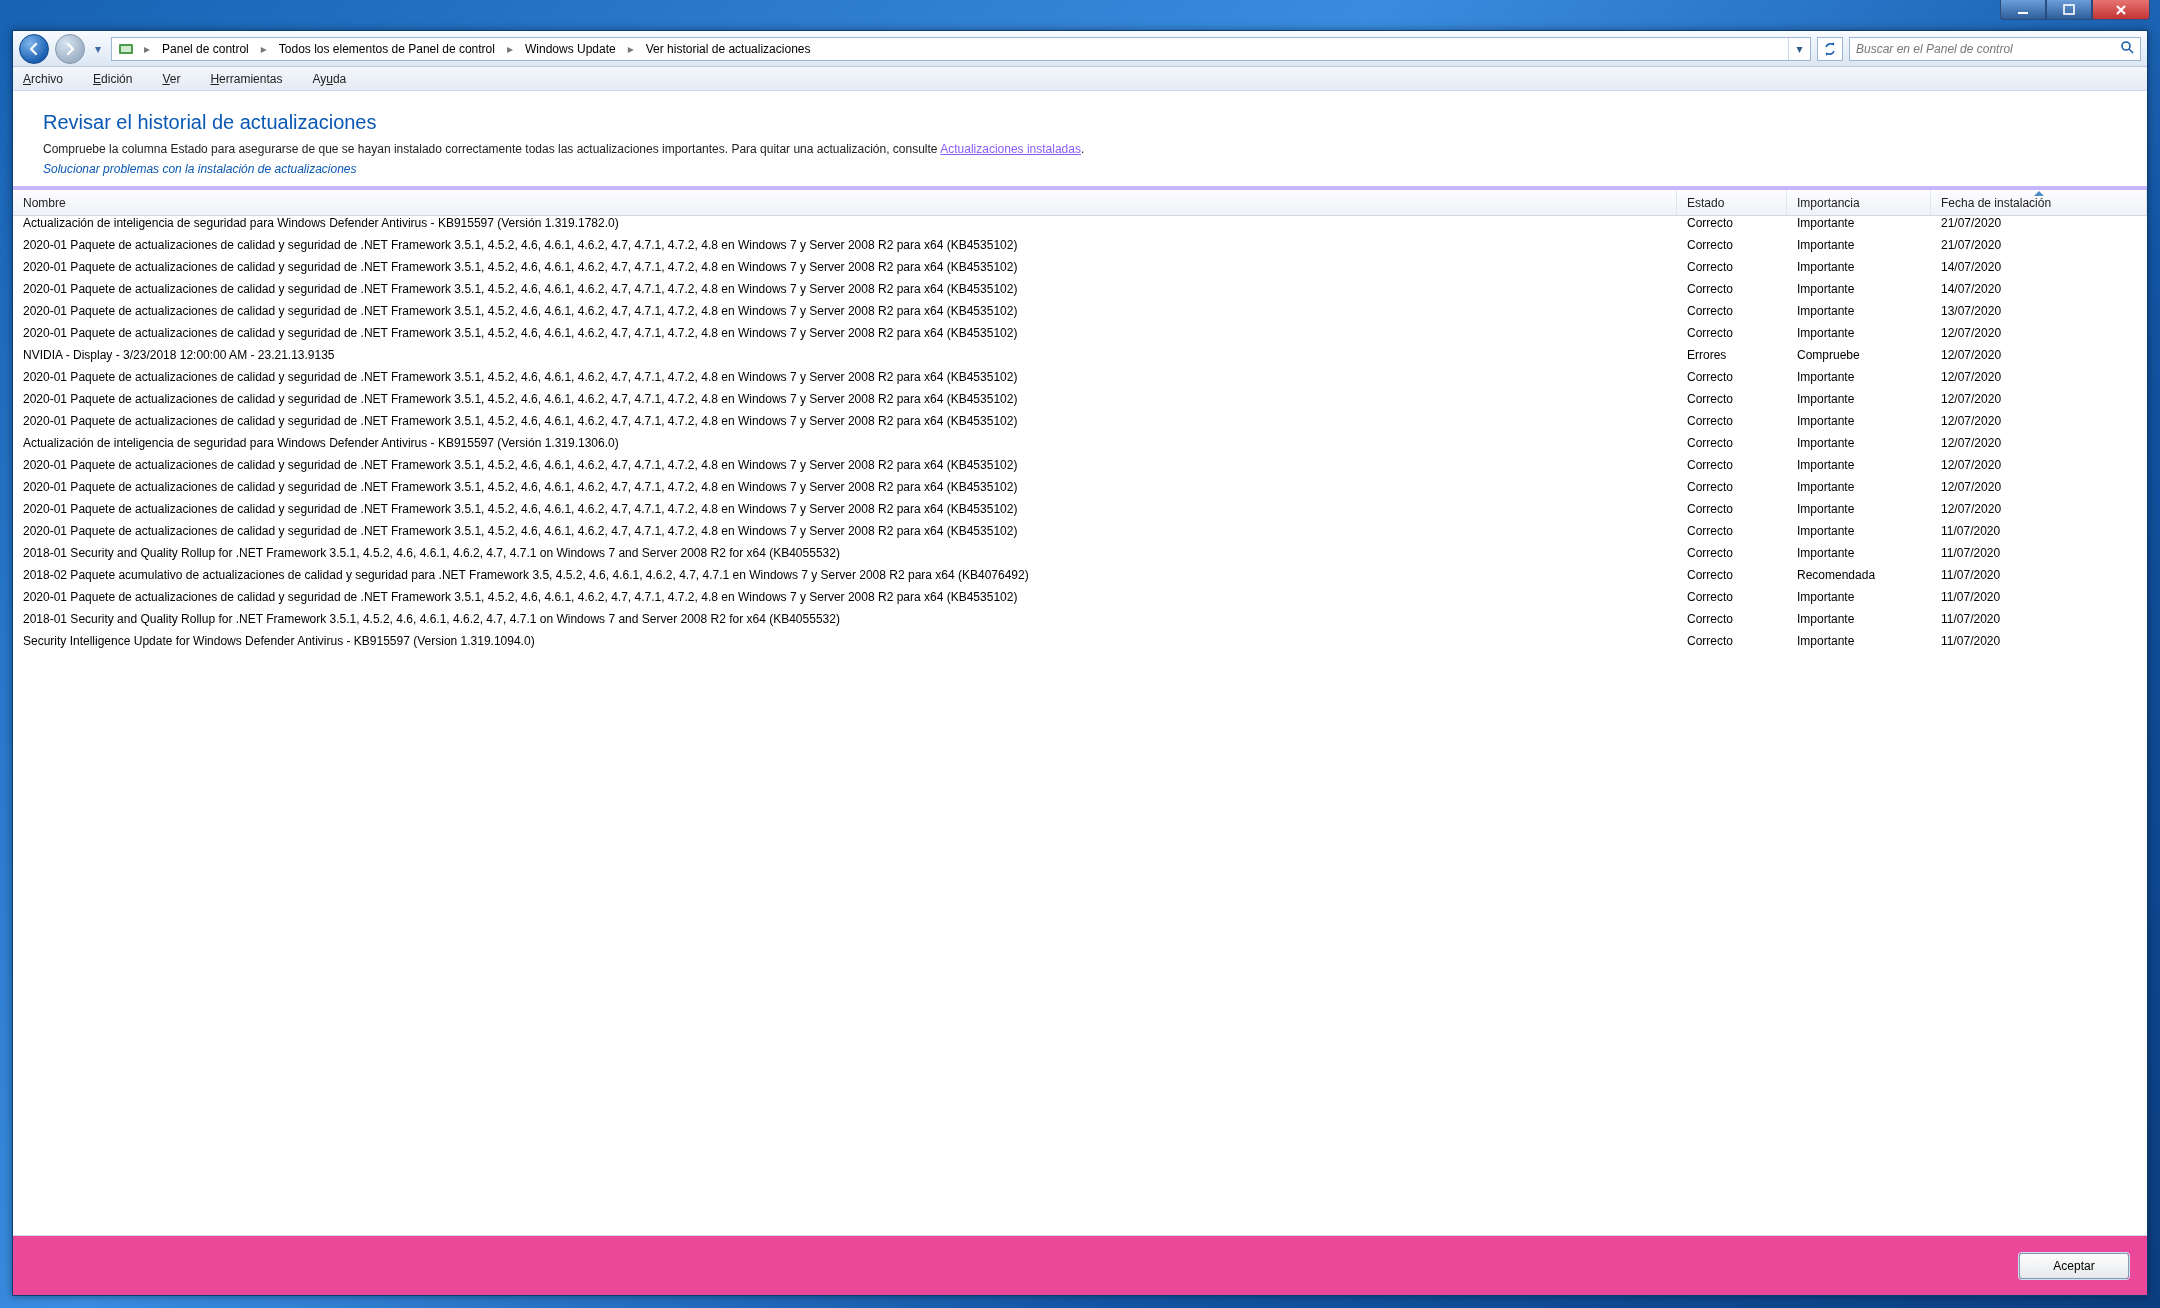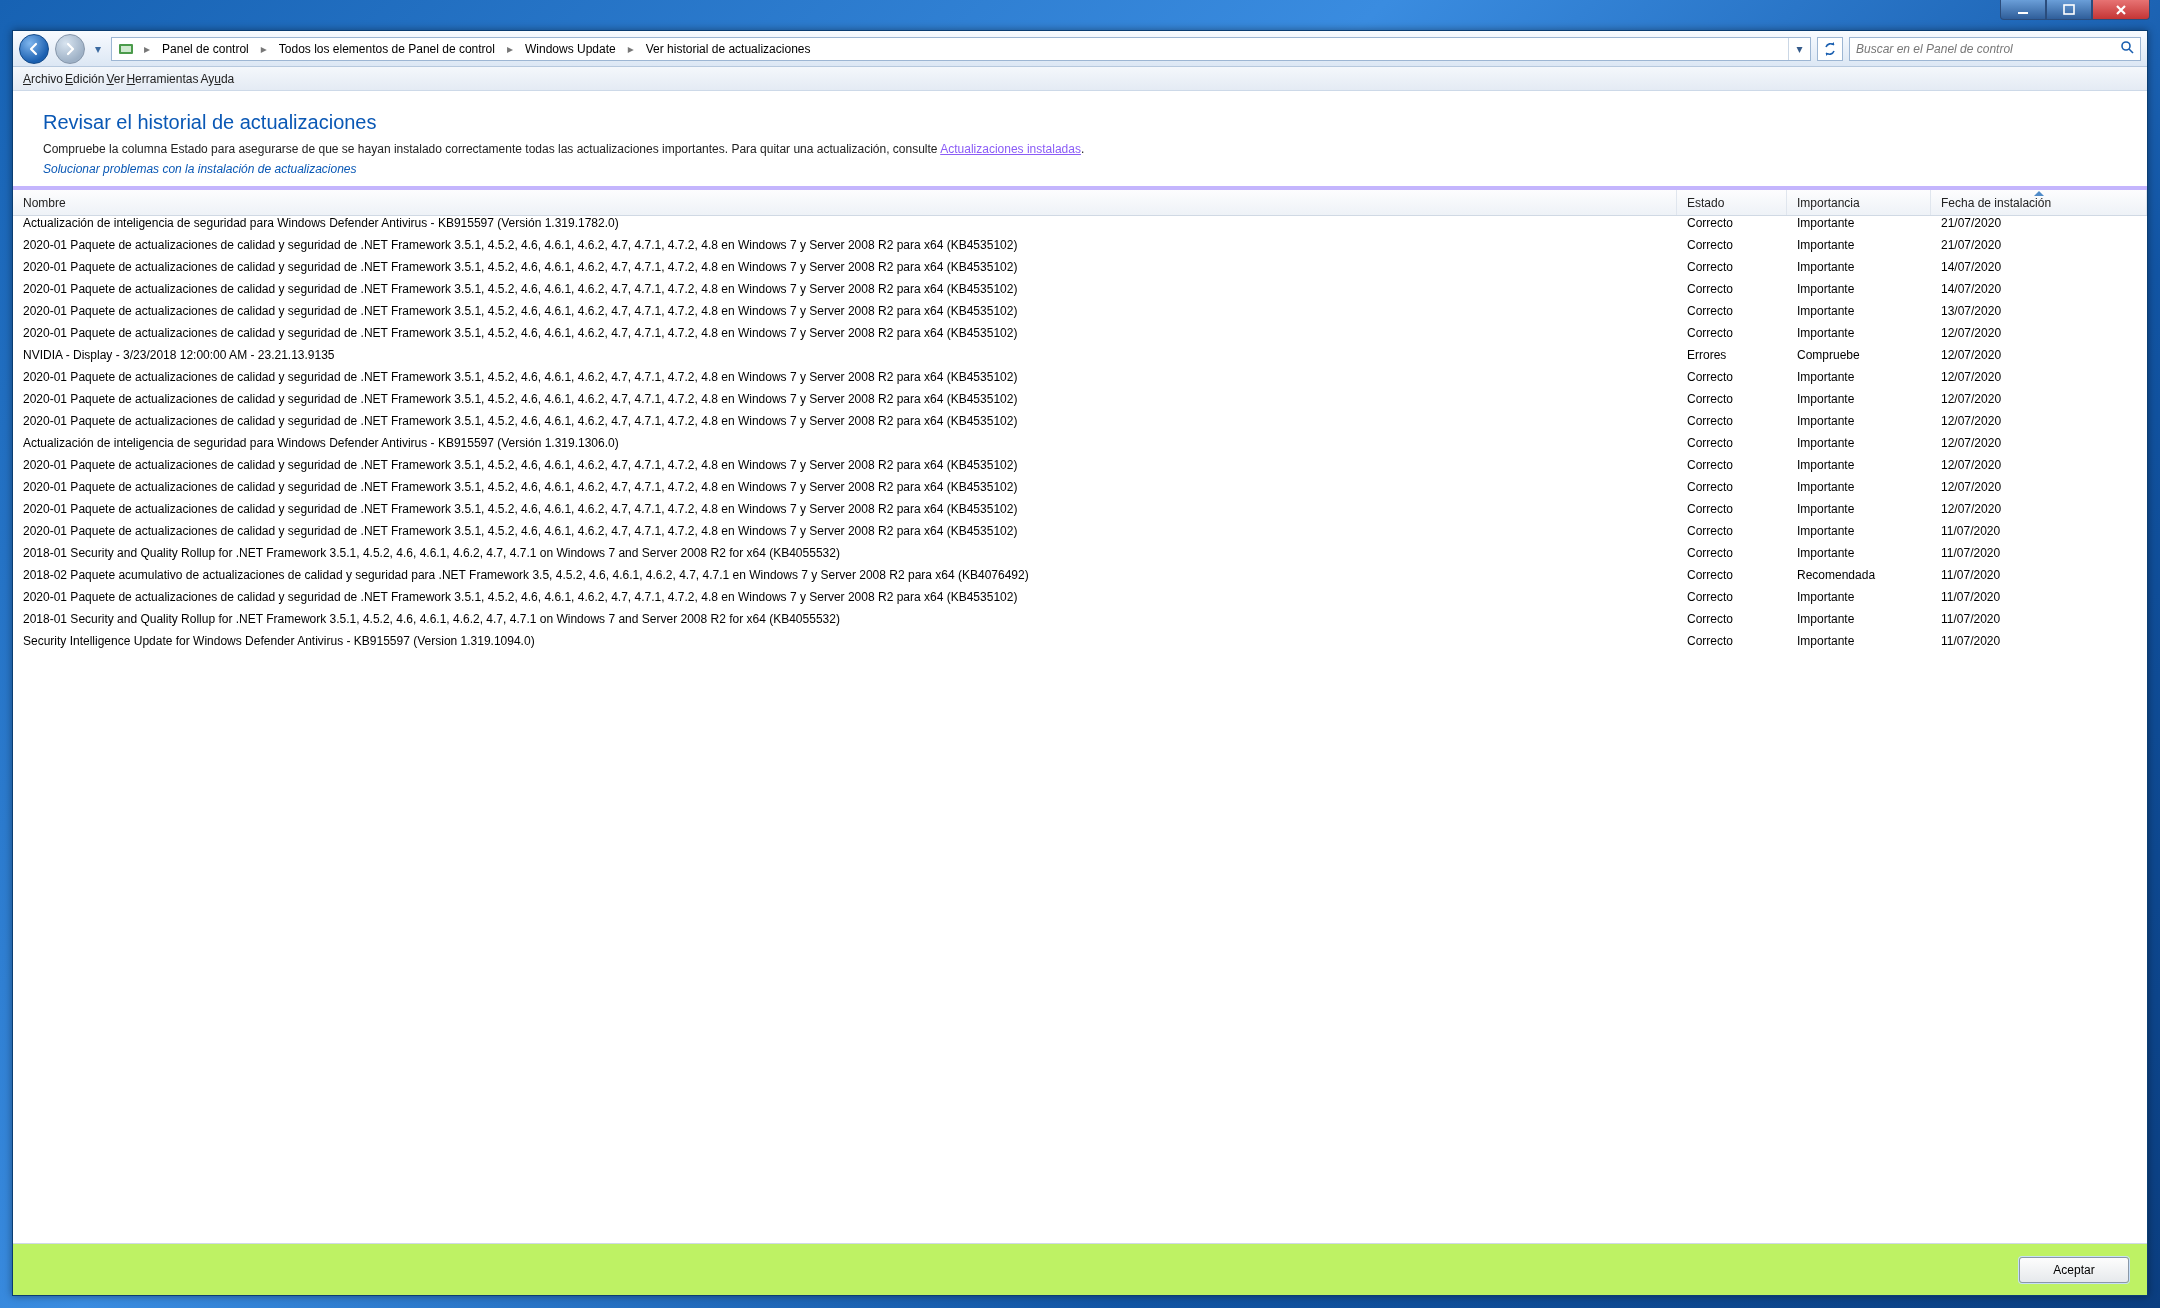--- a/index.html
+++ b/index.html
@@ -29,21 +29,21 @@
   .crumb-icon { width:20px; height:20px; margin:0 4px; display:inline-flex; align-items:center; justify-content:center; }
   .crumb { padding:0 8px; height:100%; display:flex; align-items:center; color:#000; }
   .crumb-sep { color:#777; padding:0 4px; }
   .crumb-end { margin-left:auto; display:flex; }
   .crumb-btn { width:22px; height:22px; border-left:1px solid #cbd7e5; display:flex; align-items:center; justify-content:center; color:#345a8a; }
   .refresh-btn { width:26px; height:24px; border:1px solid #9db6d3; background:#fff; display:flex; align-items:center; justify-content:center; color:#1a5fb0; }
   .search-box { width:292px; height:24px; border:1px solid #9db6d3; background:#fff; display:flex; align-items:center; padding:0 6px; color:#777; font-style:italic; }
   .search-box .s-icon { margin-left:auto; color:#1a5fb0; font-style:normal; }
 
   
-  .menu-bar { height:24px; background:linear-gradient(#f4f7fb,#e4ebf4); border-bottom:1px solid #cdd9e8; display:flex; align-items:center; padding:0 10px; gap:2px; }
+  .menu-bar { height:24px; background:linear-gradient(#f4f7fb,#e4ebf4); border-bottom:1px solid #cdd9e8; display:flex; align-items:center; padding:0 10px; gap:30px; }
   .menu-item { color:#222; cursor:default; }
   .menu-item u { text-decoration:underline; }
 
   
   .content { flex:1; display:flex; flex-direction:column; overflow:hidden; }
   .header-section { padding:20px 22px 10px 30px; }
   .header-title { color:#0a58b5; font-size:20px; margin-bottom:8px; }
   .header-desc { color:#222; }
   .link { color:#8b5cf6; text-decoration:underline; cursor:pointer; }
   .sub-link { color:#0a58b5; display:inline-block; margin-top:6px;font-style:italic; }
@@ -56,21 +56,21 @@
   .col-name { flex:1; }
   .col-status { width:110px; }
   .col-imp { width:144px; }
   .col-date { width:216px; }
   .table-body { overflow:auto; }
   .tr { display:flex; height:22px; align-items:flex-start; border-bottom:1px solid transparent; }
   .td { padding:0 10px; overflow:hidden; text-overflow:ellipsis; white-space:nowrap; }
   .td.col-name { flex:1; }
 
   
-  .footer { height:52px; border-top:1px solid #cfd9e5; background:#bef264; display:flex; align-items:center; justify-content:flex-end; padding:0 18px; }
+  .footer { height:60px; border-top:1px solid #cfd9e5; background:#ec4899; display:flex; align-items:center; justify-content:flex-end; padding:0 18px; }
   .ok-btn { min-width:110px; height:26px; background:linear-gradient(#fdfdfd,#e6e9ec); border:1px solid #8a98a8; border-radius:3px; font-size:12px; cursor:pointer; box-shadow:0 0 0 1px #c7e0f8; }
 </style>
 </head>
 <body>
 
 <div class="title-bar">
   <div class="win-buttons">
     <div class="win-btn min">
       <svg width="12" height="12" viewBox="0 0 12 12">
           <rect x="1" y="8" width="10" height="2" fill="#fff"></rect>

